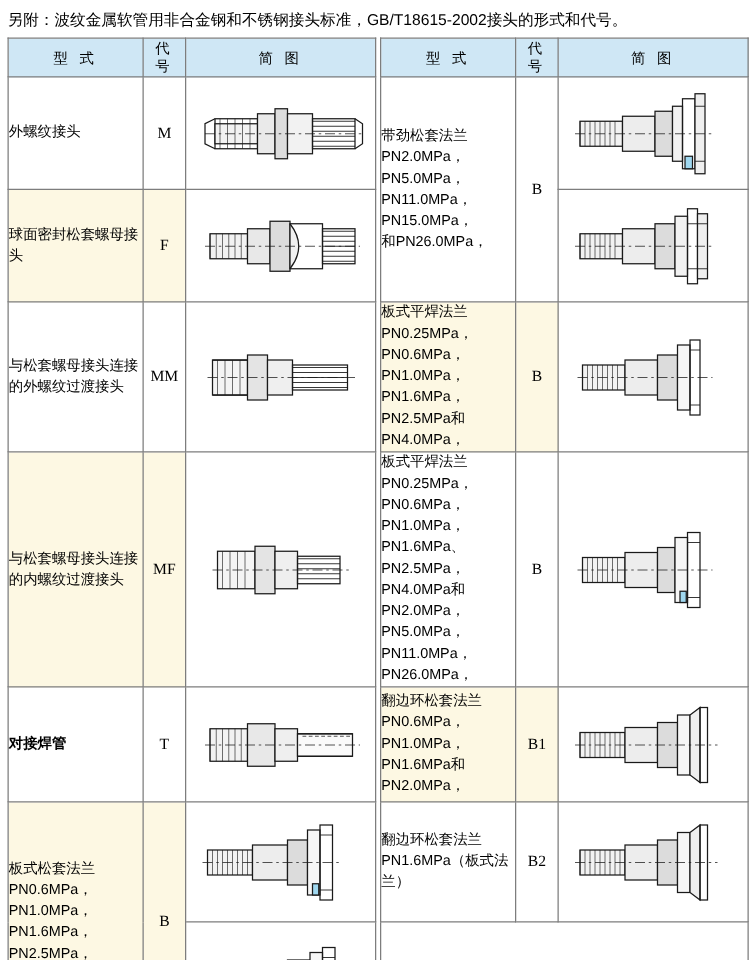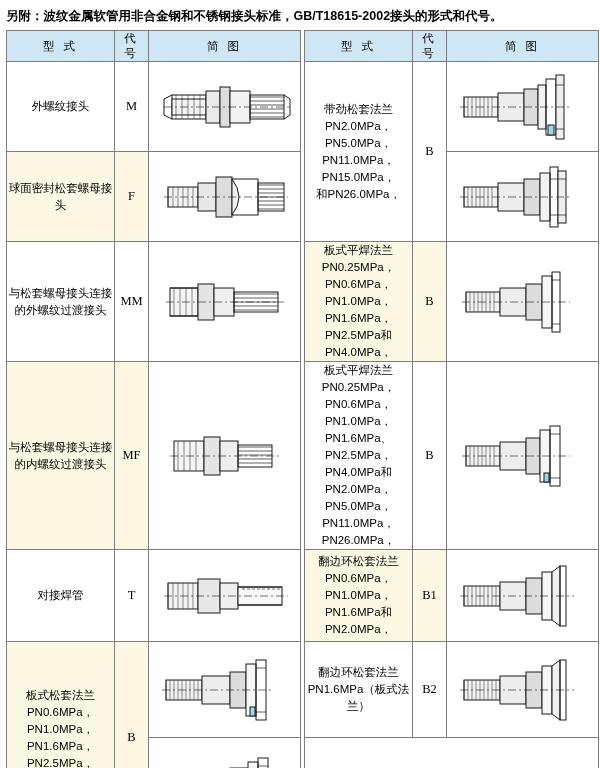--- a/index.html
+++ b/index.html
@@ -18,21 +18,21 @@
     width: 600px;
     height: 768px;
     position: relative;
     box-sizing: border-box;
     padding: 0;
   }
   .title {
     font-size: 12.5px;
     line-height: 16px;
     padding: 8px 6px 6px 6px;
-    font-weight: bold;
+    font-weight: normal;
     color: #000;
     letter-spacing: 0px;
   }
   table.main {
     border-collapse: collapse;
     width: 588px;
     margin: 0 6px;
     table-layout: fixed;
   }
   table.main td, table.main th {
@@ -52,21 +52,20 @@
   .c-type { width: 108px; }
   .c-code { width: 34px; }
   .c-fig  { width: 152px; }
   .gap    { width: 4px; border: none !important; background: #fff; }
 
   td.type {
     font-size: 11.5px;
     line-height: 17px;
     padding: 3px 5px;
     vertical-align: middle;
-    text-align: center;
   }
   td.code {
     text-align: center;
     font-size: 12.5px;
     font-family: "Liberation Serif", serif;
   }
   td.fig {
     padding: 0;
     text-align: center;
     background: #fff;
@@ -256,21 +255,21 @@
               <rect x="102" y="15" width="10" height="60"></rect>
               <path d="M102 23 l10 0 M102 67 l10 0" stroke-width="0.7"></path>
               <rect x="96" y="62" width="5" height="9" fill="#9fd7ef"></rect>
               <path d="M14 45 l108 0" stroke-dasharray="8 3 2 3" stroke-width="0.6"></path>
             </g>
           </svg>
         </td>
       </tr>
 
       <tr style="height:92px">
-        <td class="type white" style="white-space: pre-line;">对接焊管</td>
+        <td class="type white" style="white-space: pre-line; font-weight: bold;">对接焊管</td>
         <td class="code white">T</td>
         <td class="fig white">
           <svg width="150" height="90" viewBox="0 0 150 90">
             <g stroke="#1a1a1a" fill="none" stroke-width="1">
               <rect x="18" y="32" width="30" height="26" fill="#f2f2f2"></rect>
               <path d="M18 32 l0 26 M23 32 l0 26 M28 32 l0 26 M33 32 l0 26 M38 32 l0 26 M43 32 l0 26" stroke-width="0.5"></path>
               <rect x="48" y="28" width="22" height="34" fill="#e8e8e8"></rect>
               <rect x="70" y="32" width="18" height="26" fill="#efefef"></rect>
               <rect x="88" y="36" width="44" height="18" fill="#fafafa"></rect>
               <path d="M88 36 l44 0 M88 54 l44 0"></path>

